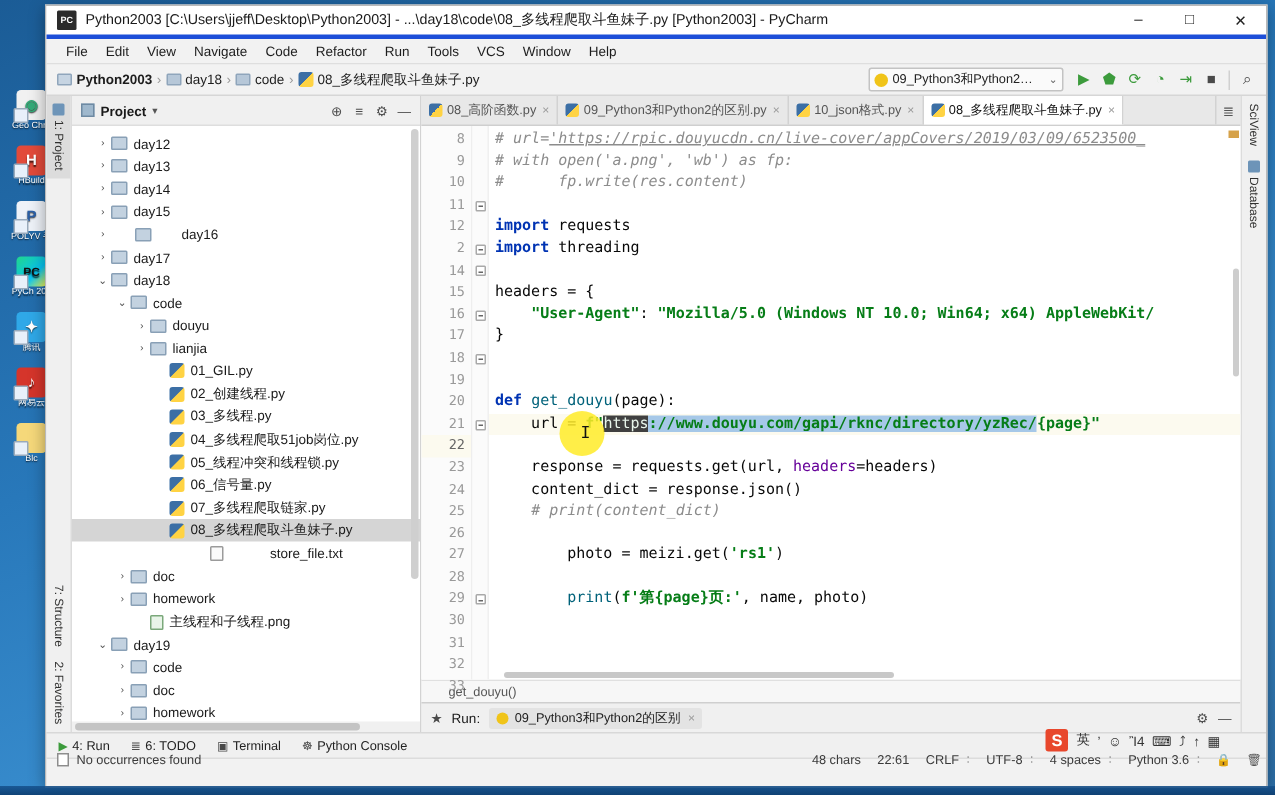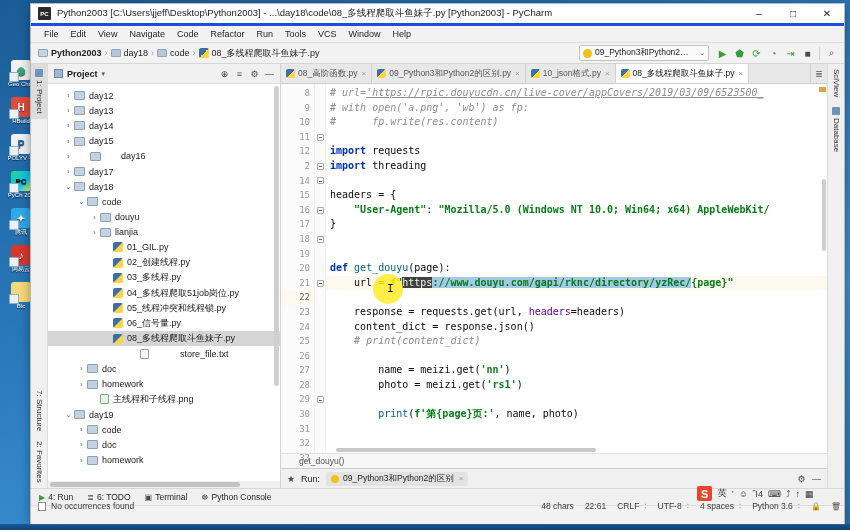--- a/index.html
+++ b/index.html
@@ -563,20 +563,25 @@
           </div>
           <div class="tree-row" style="padding-left: 54px;">
             <span class="arrow"></span>
             <span class="t-py"></span>
             <span>05_线程冲突和线程锁.py</span>
           </div>
           <div class="tree-row" style="padding-left: 54px;">
             <span class="arrow"></span>
             <span class="t-py"></span>
             <span>06_信号量.py</span>
+          </div>
+          <div class="tree-row" style="padding-left: 54px;">
+            <span class="arrow"></span>
+            <span class="t-py"></span>
+            <span>07_多线程爬取链家.py</span>
           </div>
           <div class="tree-row selected" style="padding-left: 54px;">
             <span class="arrow"></span>
             <span class="t-py"></span>
             <span>08_多线程爬取斗鱼妹子.py</span>
           </div>
           <div class="tree-row" style="padding-left: 54px; gap: 27px;">
             <span class="arrow"></span>
             <span class="t-txt"></span>
             <span>store_file.txt</span>
@@ -734,21 +739,20 @@
           <div class="cline">}</div>
           <div class="cline">&nbsp;</div>
           <div class="cline">&nbsp;</div>
           <div class="cline"><span class="kw">def</span> <span class="fn">get_douyu</span>(page):</div>
           <div class="cline cur">&nbsp;&nbsp;&nbsp;&nbsp;url = <span class="str-b">f"</span><span class="sel-hl">https</span><span class="sel str-b">://www.douyu.com/gapi/rknc/directory/yzRec/</span><span class="str-b">{page}"</span></div>
           <div class="cline">&nbsp;</div>
           <div class="cline">&nbsp;&nbsp;&nbsp;&nbsp;response = requests.get(url, <span class="kwarg">headers</span>=headers)</div>
           <div class="cline">&nbsp;&nbsp;&nbsp;&nbsp;content_dict = response.json()</div>
           <div class="cline">&nbsp;&nbsp;&nbsp;&nbsp;<span class="cmt"># print(content_dict)</span></div>
           <div class="cline">&nbsp;</div>
-          <div class="cline">&nbsp;&nbsp;&nbsp;&nbsp;&nbsp;&nbsp;&nbsp;&nbsp;name = meizi.get(<span class="str-b">'nn'</span>)</div>
           <div class="cline">&nbsp;&nbsp;&nbsp;&nbsp;&nbsp;&nbsp;&nbsp;&nbsp;photo = meizi.get(<span class="str-b">'rs1'</span>)</div>
           <div class="cline">&nbsp;</div>
           <div class="cline">&nbsp;&nbsp;&nbsp;&nbsp;&nbsp;&nbsp;&nbsp;&nbsp;<span class="fn">print</span>(<span class="str-b">f'第{page}页:'</span>, name, photo)</div>
           <div id="code-hscroll">
               <span></span>
             </div>
         </div>
         <div id="cursor-overlay" style="left:92px; top:190px;"></div>
         <div id="cursor-ibeam" style="left:106px; top:198px;">I</div>
         <div id="editor-vscroll">

